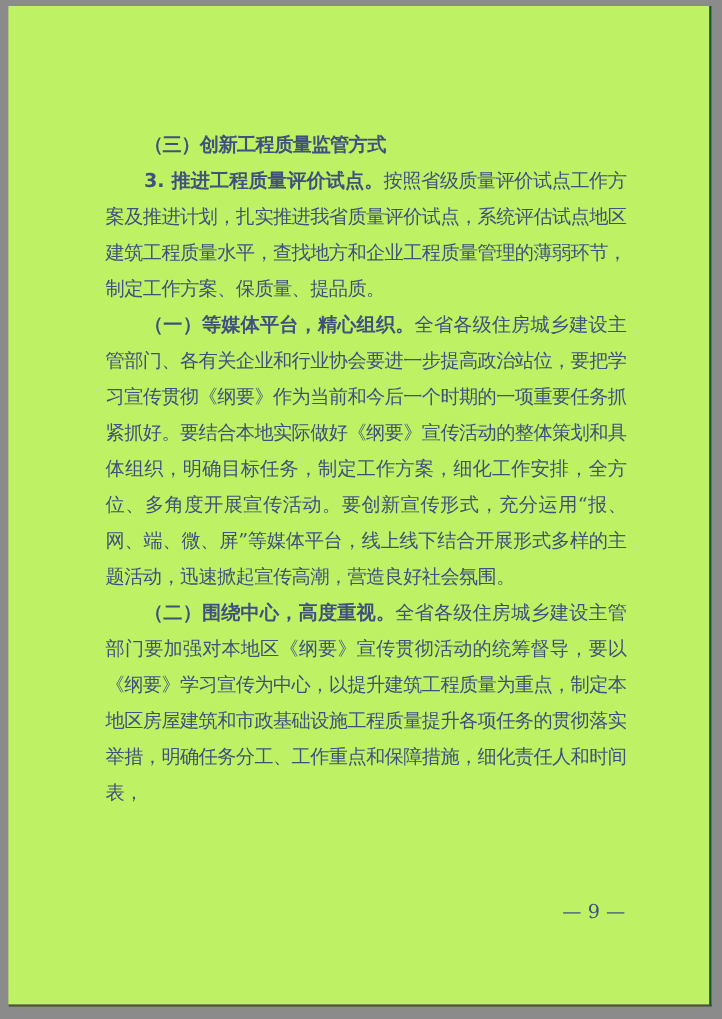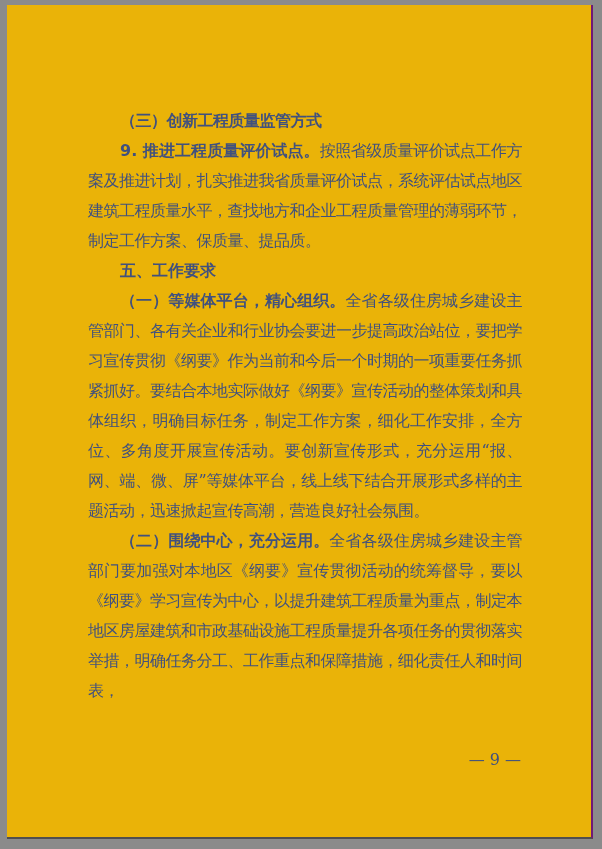--- a/index.html
+++ b/index.html
@@ -13,23 +13,23 @@
     position: relative;
     overflow: hidden;
     font-family: "DejaVu Serif", serif;
   }
   .page {
     position: absolute;
     left: 7px;
     top: 5px;
     width: 586px;
     height: 834px;
-    background: #eab308;
+    background: #bef264;
     box-sizing: border-box;
-    border-right: 2px solid #701a75;
+    border-right: 2px solid #14532d;
     border-bottom: 2px solid #4f4f4f;
   }
   .content {
     position: absolute;
     left: 81px;
     top: 101px;
     width: 434px;
     color: #41517e;
   }
   p.para {
@@ -64,25 +64,24 @@
   }
 </style>
 </head>
 <body>
 
 <div class="page">
   <div class="content">
 
     <p class="para"><span class="kai-bold">（三）创新工程质量监管方式</span></p>
 
-    <p class="para"><span class="hei-bold">9. 推进工程质量评价试点。</span><span class="body-text">按照省级质量评价试点工作方案及推进计划，扎实推进我省质量评价试点，系统评估试点地区建筑工程质量水平，查找地方和企业工程质量管理的薄弱环节，制定工作方案、保质量、提品质。</span></p>
+    <p class="para"><span class="hei-bold">3. 推进工程质量评价试点。</span><span class="body-text">按照省级质量评价试点工作方案及推进计划，扎实推进我省质量评价试点，系统评估试点地区建筑工程质量水平，查找地方和企业工程质量管理的薄弱环节，制定工作方案、保质量、提品质。</span></p>
 
 
-    <p class="para"><span class="hei-bold">五、工作要求</span></p>
 
     <p class="para"><span class="kai-bold">（一）等媒体平台，精心组织。</span><span class="body-text">全省各级住房城乡建设主管部门、各有关企业和行业协会要进一步提高政治站位，要把学习宣传贯彻《纲要》作为当前和今后一个时期的一项重要任务抓紧抓好。要结合本地实际做好《纲要》宣传活动的整体策划和具体组织，明确目标任务，制定工作方案，细化工作安排，全方位、多角度开展宣传活动。要创新宣传形式，充分运用“报、网、端、微、屏”等媒体平台，线上线下结合开展形式多样的主题活动，迅速掀起宣传高潮，营造良好社会氛围。</span></p>
 
-    <p class="para"><span class="kai-bold">（二）围绕中心，充分运用。</span><span class="body-text">全省各级住房城乡建设主管部门要加强对本地区《纲要》宣传贯彻活动的统筹督导，要以《纲要》学习宣传为中心，以提升建筑工程质量为重点，制定本地区房屋建筑和市政基础设施工程质量提升各项任务的贯彻落实举措，明确任务分工、工作重点和保障措施，细化责任人和时间表，</span></p>
+    <p class="para"><span class="kai-bold">（二）围绕中心，高度重视。</span><span class="body-text">全省各级住房城乡建设主管部门要加强对本地区《纲要》宣传贯彻活动的统筹督导，要以《纲要》学习宣传为中心，以提升建筑工程质量为重点，制定本地区房屋建筑和市政基础设施工程质量提升各项任务的贯彻落实举措，明确任务分工、工作重点和保障措施，细化责任人和时间表，</span></p>
 
   </div>
 
   <div class="footer">— 9 —</div>
 </div>
 
 </body></html>

